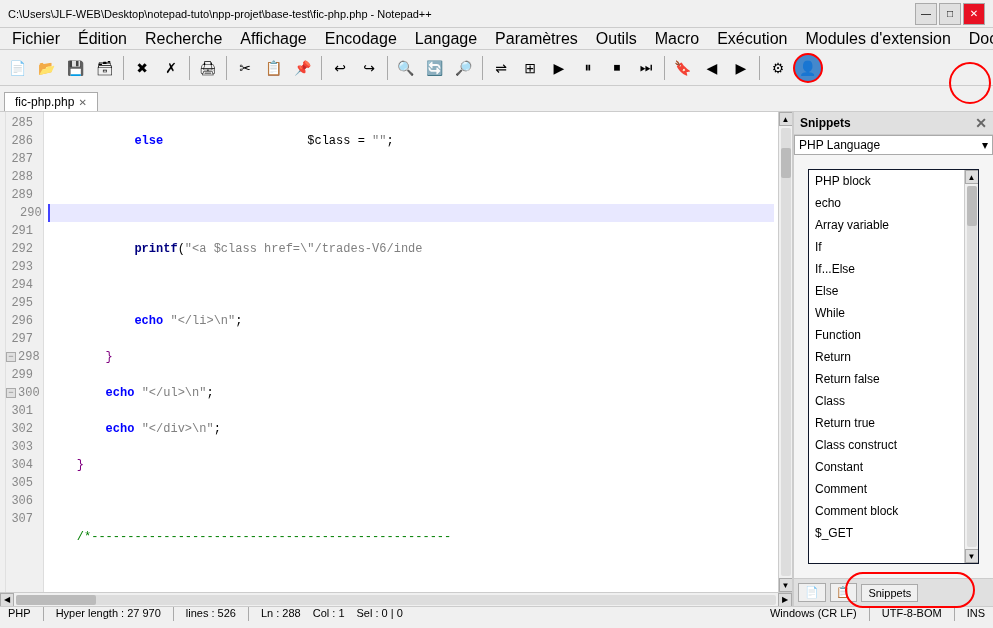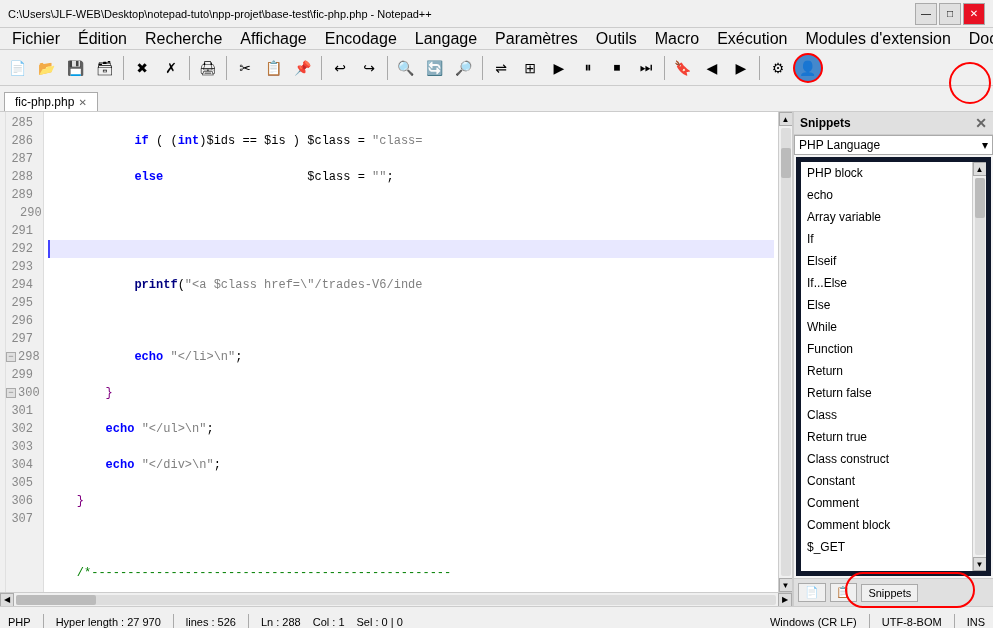--- a/index.html
+++ b/index.html
@@ -204,21 +204,21 @@
       font-size: 11px;
       display: flex; align-items: center; gap: 3px;
     }
 
     
     #status-bar {
       background: #f0f0f0;
       height: 22px;
       border-top: 1px solid #ccc;
       display: flex;
-      align-items: flex-end;
+      align-items: flex-start;
       padding: 0 8px;
       font-size: 11px;
       gap: 12px;
       color: #000;
     }
     #status-bar .status-item { white-space: nowrap; }
     #status-bar .status-sep { width: 1px; height: 14px; background: #aaa; }
 
     
     #h-scrollbar {
@@ -246,22 +246,22 @@
 
     #snippets-scrollbar {
       width: 12px;
       background: #f0f0f0;
       border-left: 1px solid #ddd;
     }
     #snippets-list-container {
       flex: 1;
       display: flex;
       overflow: hidden;
-      margin: 2px;
-      border: 5px solid #0f172a;
+      margin: 14px;
+      border: 1px solid #0f172a;
     }
     #snippets-list {
       flex: 1;
       overflow-y: hidden;
       background: white;
       margin: 0;
       border: none;
     }
   </style>
 </head>
@@ -366,21 +366,20 @@
           <div style="color:#888; padding-right:6px; line-height:18px;">301</div>
           <div style="color:#888; padding-right:6px; line-height:18px;">302</div>
           <div style="color:#888; padding-right:6px; line-height:18px;">303</div>
           <div style="color:#888; padding-right:6px; line-height:18px;">304</div>
           <div style="color:#888; padding-right:6px; line-height:18px;">305</div>
           <div style="color:#888; padding-right:6px; line-height:18px;">306</div>
           <div style="color:#888; padding-right:6px; line-height:18px;">307</div>
         </div>
 
         <div id="code-content" style="flex:1; font-family:'Courier New',monospace; font-size:12px; line-height:18px; padding:2px 4px; overflow:hidden; white-space:pre; background:white;">
-<div style="line-height:18px;">            <span style="color:#0000ff; font-weight:bold;">if</span> ( (<span style="color:#0000ff; font-weight:bold;">int</span>)$ids == $is ) $class = <span style="color:#808080;">"class=</span></div>
 <div style="line-height:18px;">            <span style="color:#0000ff; font-weight:bold;">else</span>                    $class = <span style="color:#808080;">""</span>;</div>
 <div style="line-height:18px;"> </div>
 <div style="line-height:18px; background:#e8e8ff; border-left:2px solid #4444ff;">            </div>
 <div style="line-height:18px;">            <span style="color:#000080; font-weight:bold;">printf</span>(<span style="color:#808080;">"&lt;a $class href=\"/trades-V6/inde</span></div>
 <div style="line-height:18px;"> </div>
 <div style="line-height:18px;">            <span style="color:#0000ff; font-weight:bold;">echo</span> <span style="color:#808080;">"&lt;/li&gt;\n"</span>;</div>
 <div style="line-height:18px;">        <span style="color:#800080;">}</span></div>
 <div style="line-height:18px;">        <span style="color:#0000ff; font-weight:bold;">echo</span> <span style="color:#808080;">"&lt;/ul&gt;\n"</span>;</div>
 <div style="line-height:18px;">        <span style="color:#0000ff; font-weight:bold;">echo</span> <span style="color:#808080;">"&lt;/div&gt;\n"</span>;</div>
 <div style="line-height:18px;">    <span style="color:#800080;">}</span></div>
@@ -427,21 +426,20 @@
         <span>PHP Language</span>
         <span>▾</span>
       </div>
 
       <div id="snippets-list-container">
         <div id="snippets-list">
           <div class="snippet-item">PHP block</div>
           <div class="snippet-item">echo</div>
           <div class="snippet-item">Array variable</div>
           <div class="snippet-item">If</div>
-          <div class="snippet-item">Elseif</div>
           <div class="snippet-item">If...Else</div>
           <div class="snippet-item">Else</div>
           <div class="snippet-item">While</div>
           <div class="snippet-item">Function</div>
           <div class="snippet-item">Return</div>
           <div class="snippet-item">Return false</div>
           <div class="snippet-item">Class</div>
           <div class="snippet-item">Return true</div>
           <div class="snippet-item">Class construct</div>
           <div class="snippet-item">Constant</div>

